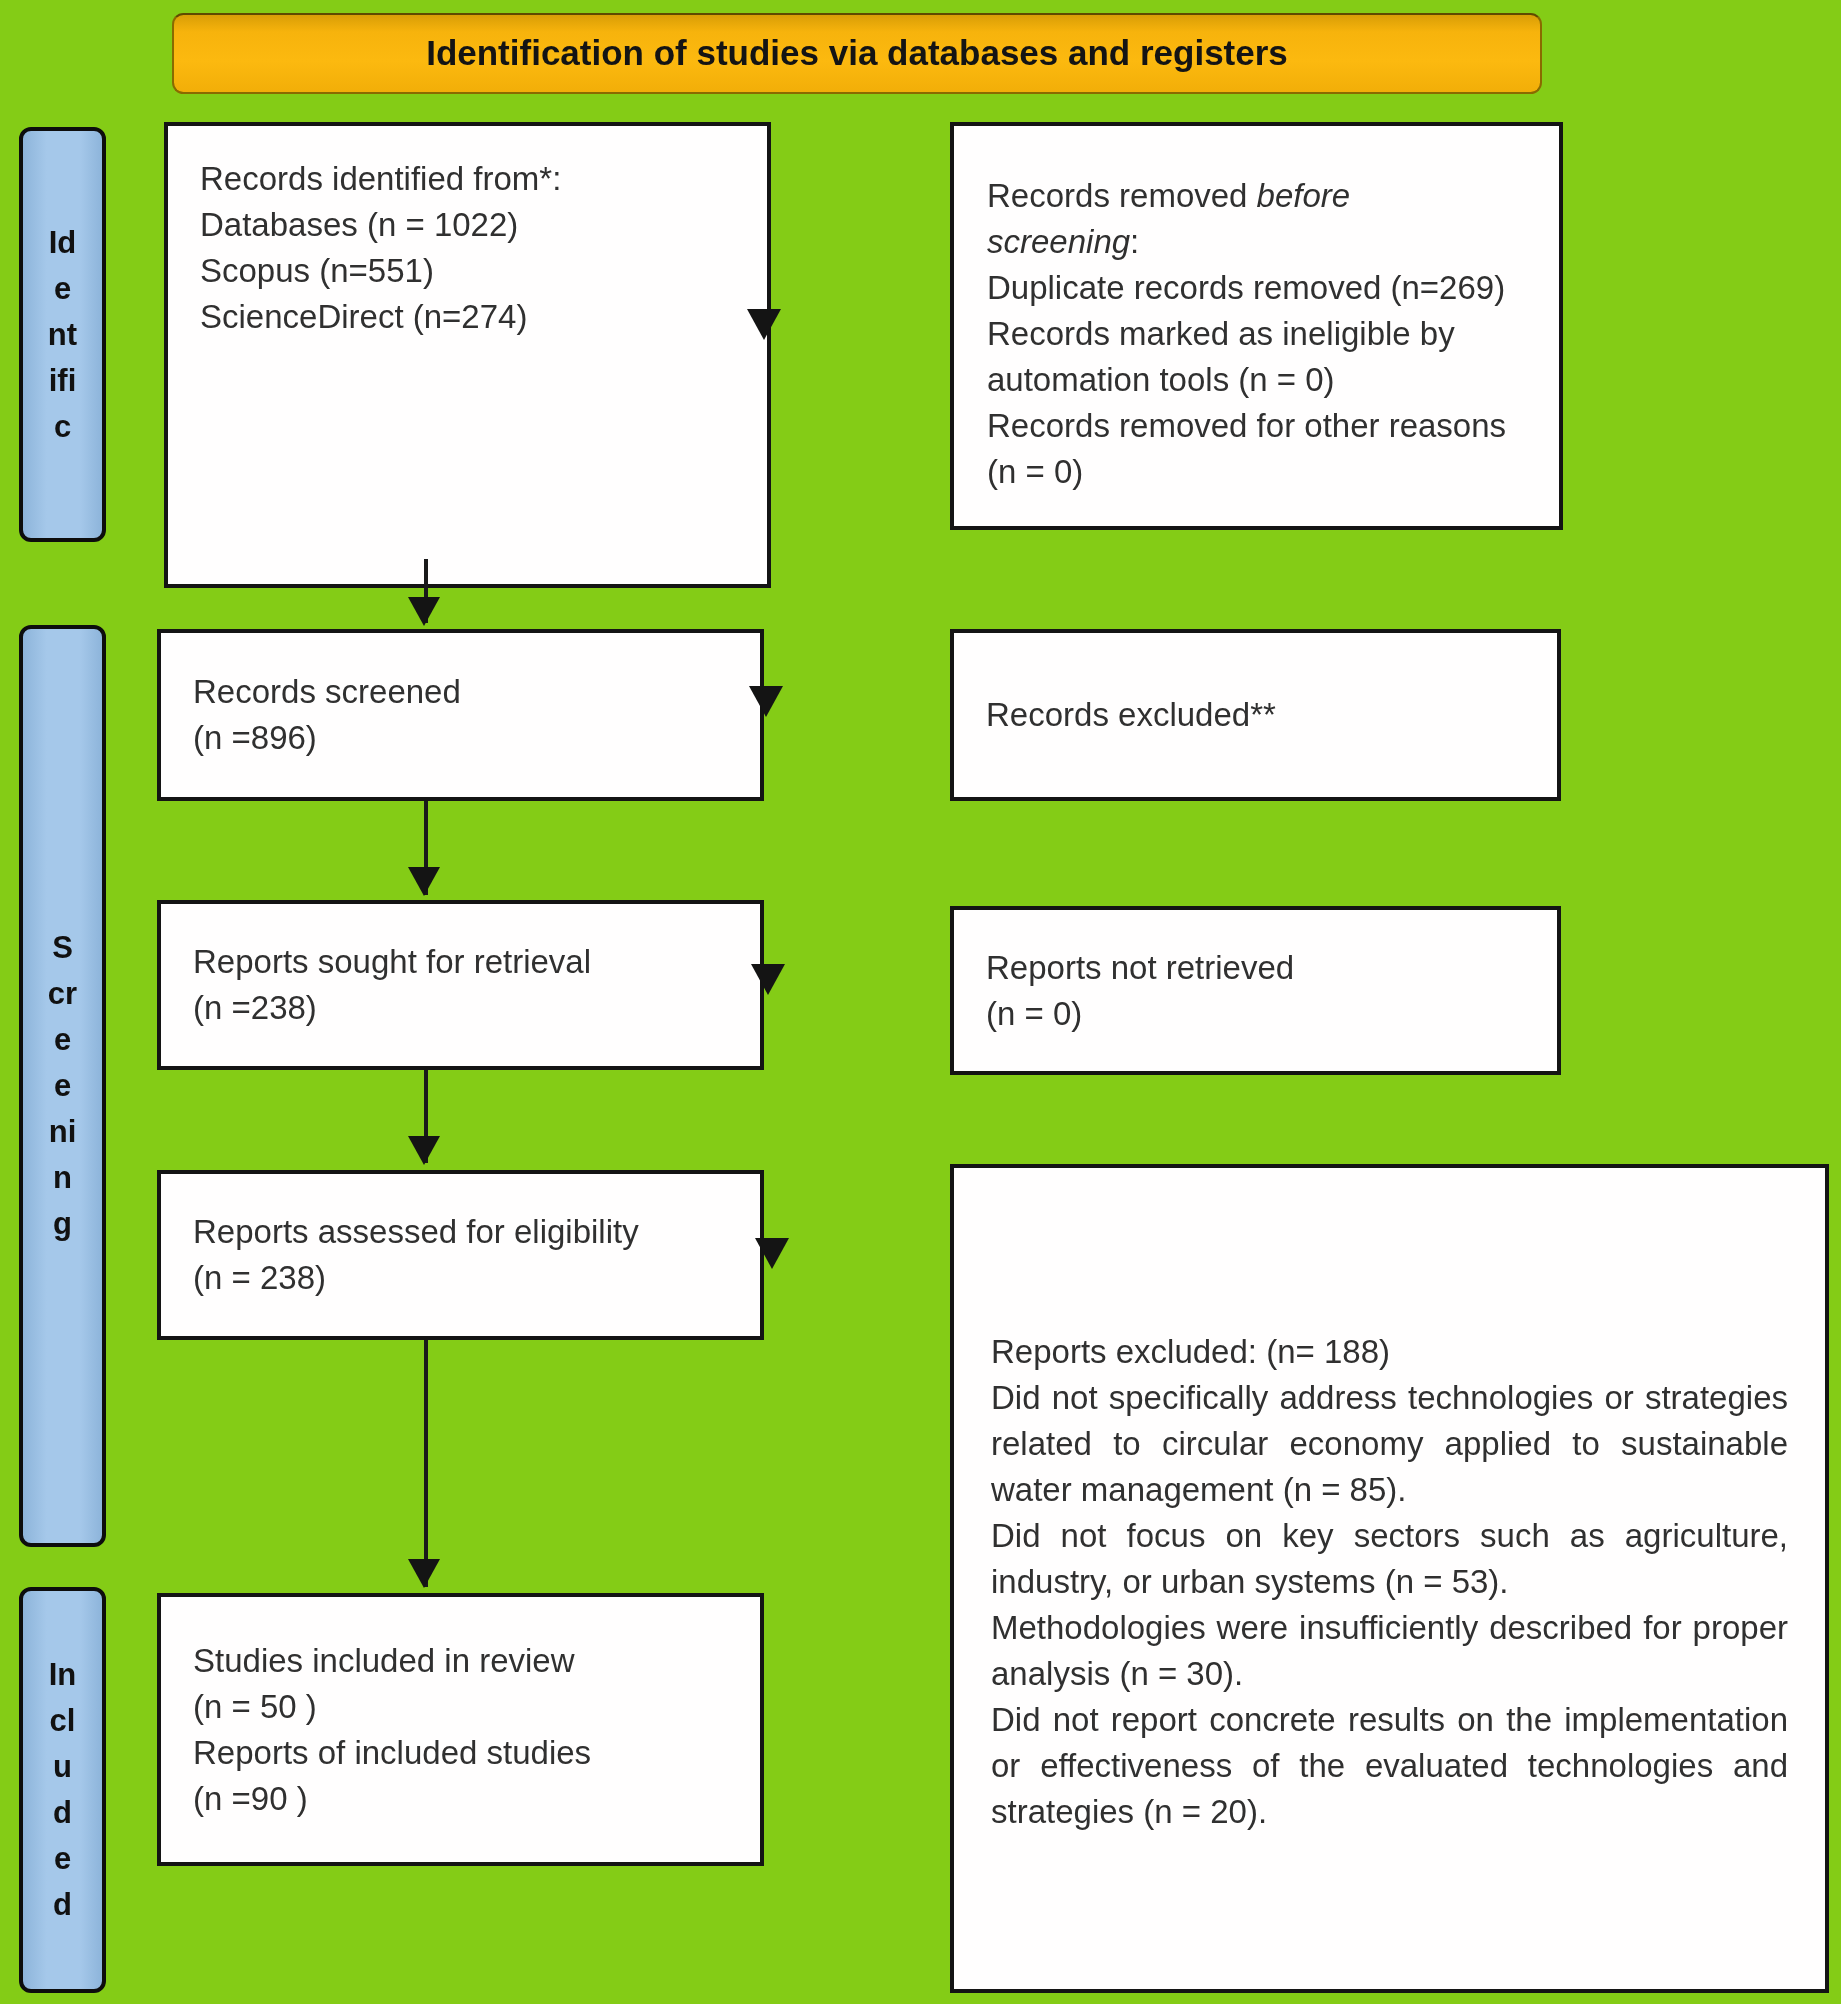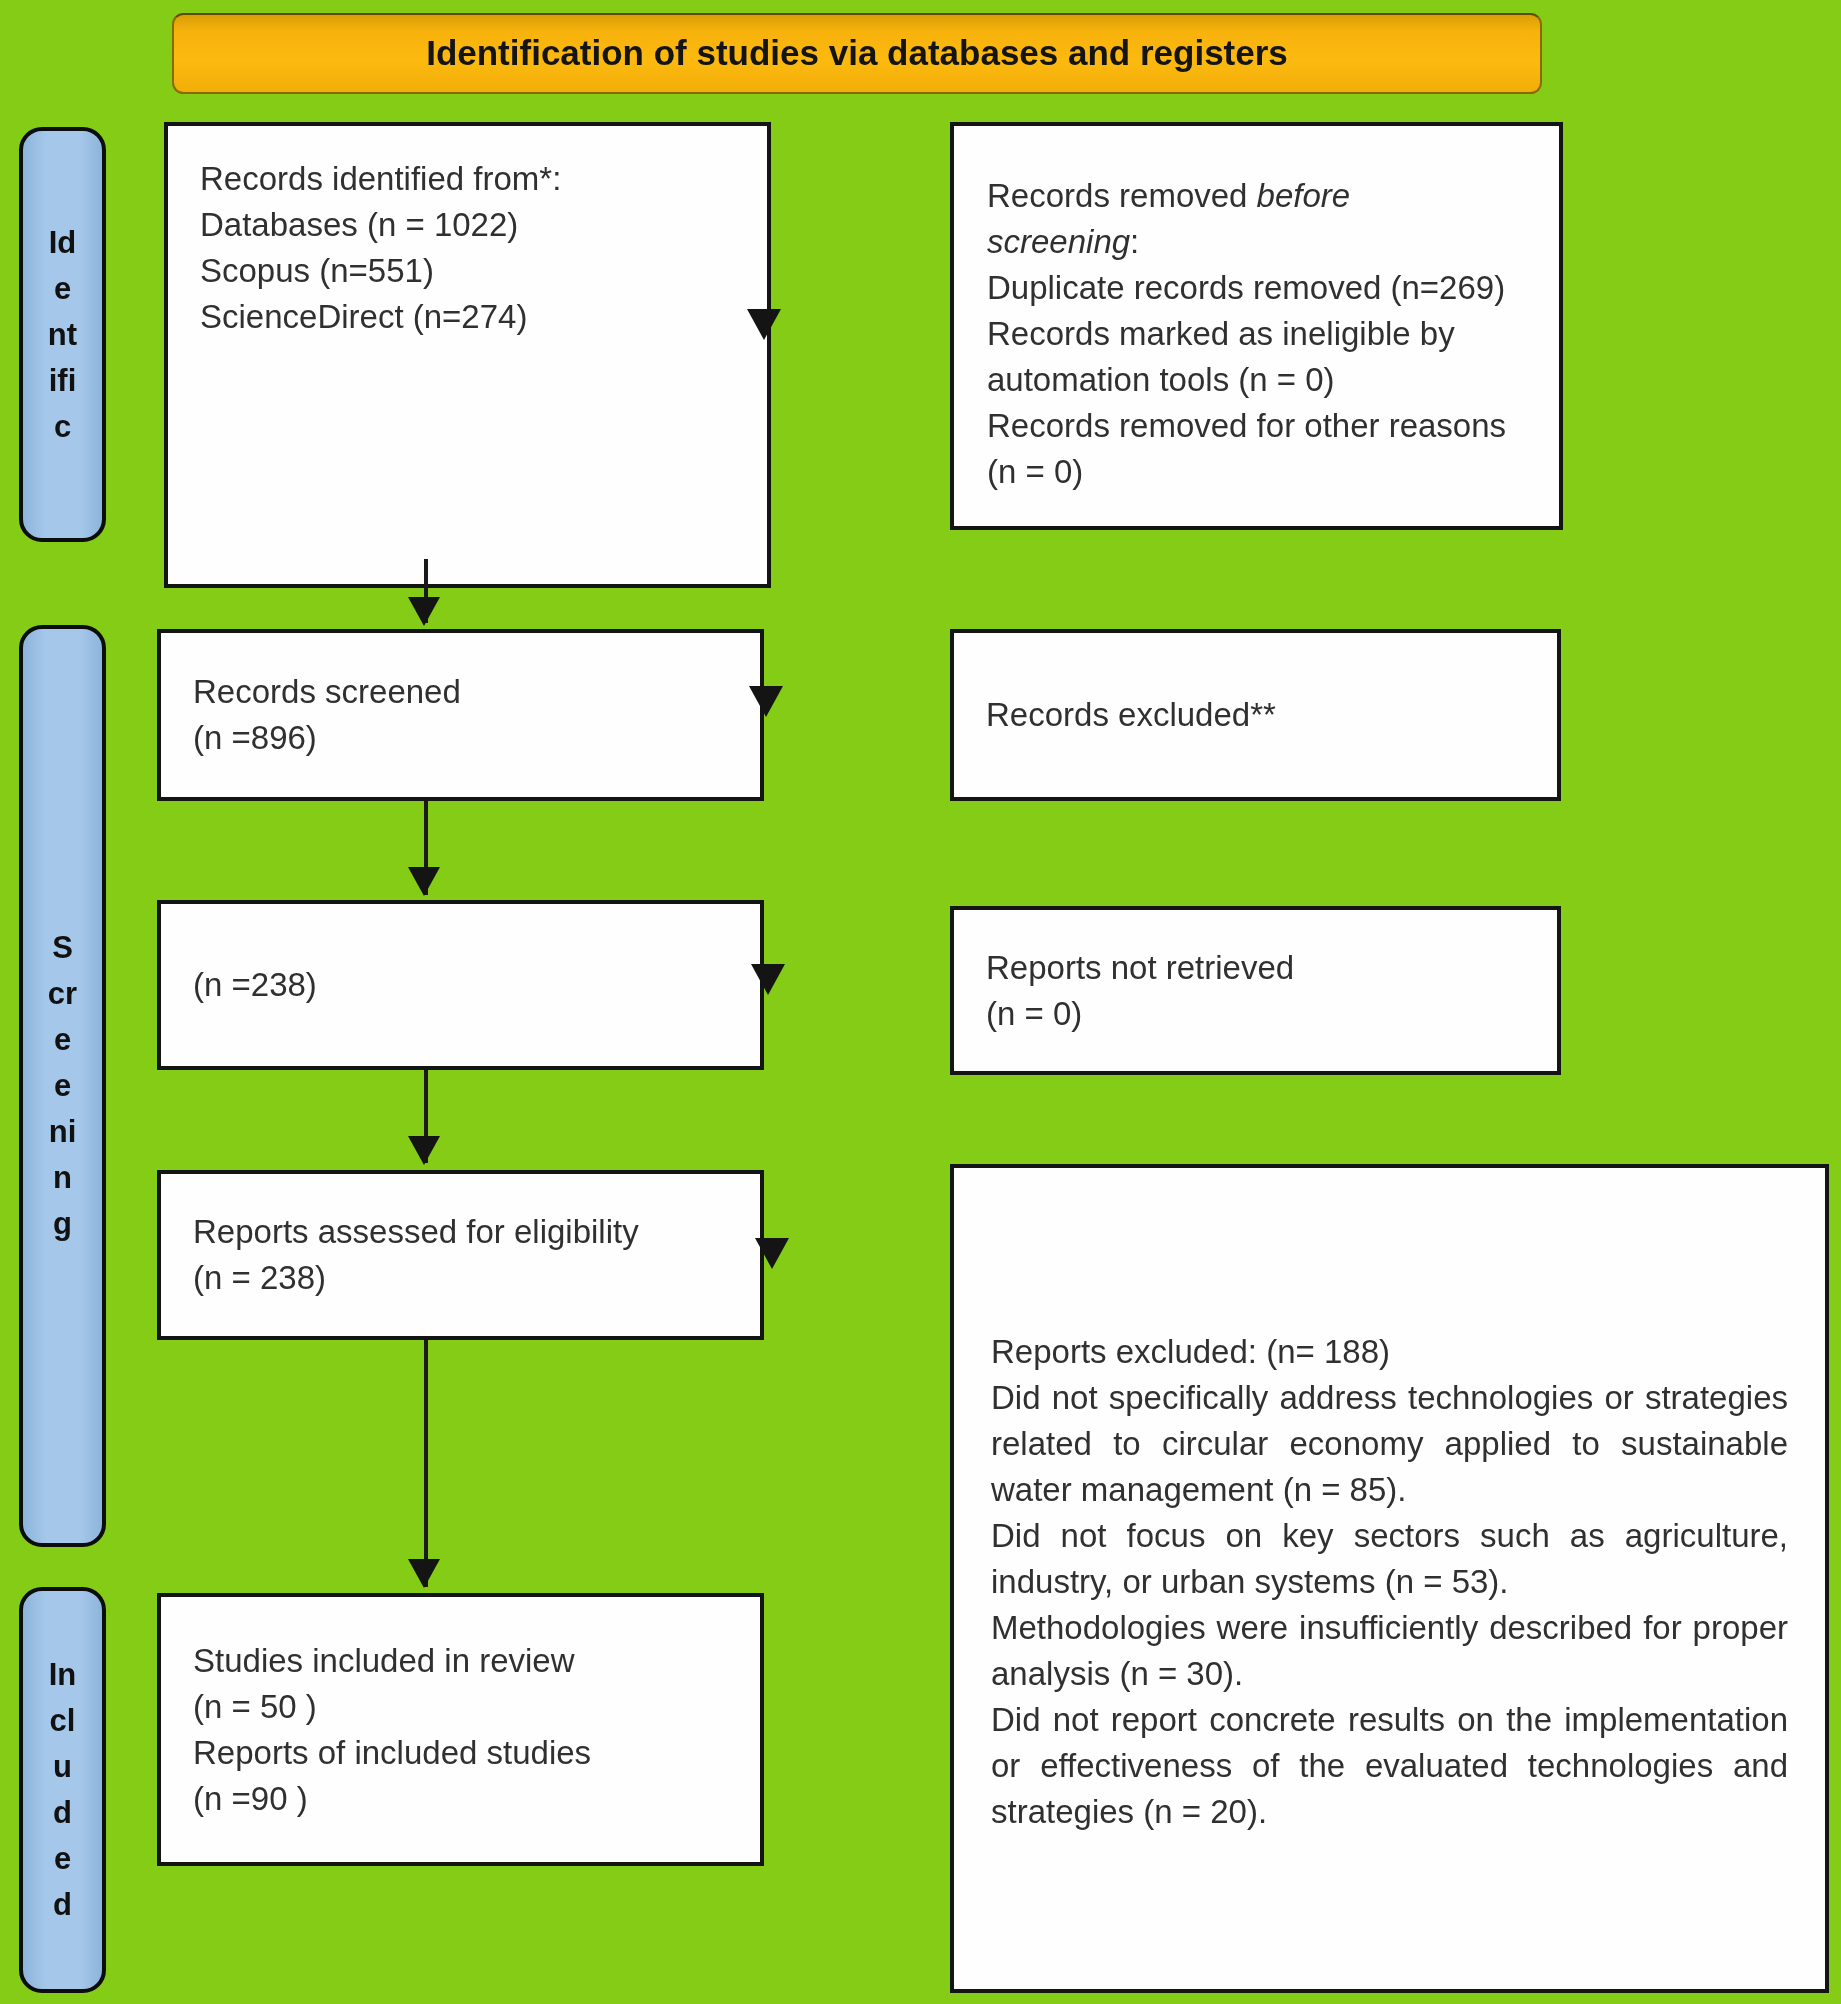--- a/index.html
+++ b/index.html
@@ -29,21 +29,21 @@
     font-size: 35px; font-weight: bold; color: #141414; letter-spacing: 0px;
   }
 
   
   .stage {
     position: absolute;
     left: 19px; width: 87px;
     box-sizing: border-box;
     background: linear-gradient(90deg, #8db4da 0%, #a5c8ea 30%, #a5c8ea 72%, #8db4da 100%);
     border: 4px solid #0d0d0d;
-    border-radius: 23px;
+    border-radius: 12px;
     display: flex; align-items: center; justify-content: center;
   }
   .v-label {
     font-weight: bold; font-size: 31px; line-height: 46px;
     color: #111; width: 33px; word-break: break-all; text-align: center;
   }
 
   
   .box {
     position: absolute;
@@ -109,20 +109,21 @@
   <div class="box center-v txt" style="left:157px; top:629px; width:607px; height:172px;">
     <div>Records screened</div>
     <div>(n =896)</div>
   </div>
 
   <div class="box center-v txt" style="left:950px; top:629px; width:611px; height:172px;">
     <div>Records excluded**</div>
   </div>
 
   <div class="box center-v txt" style="left:157px; top:900px; width:607px; height:170px;">
+    <div>Reports sought for retrieval</div>
     <div>(n =238)</div>
   </div>
 
   <div class="box center-v txt" style="left:950px; top:906px; width:611px; height:169px;">
     <div>Reports not retrieved</div>
     <div>(n = 0)</div>
   </div>
 
   <div class="box center-v txt" style="left:157px; top:1170px; width:607px; height:170px;">
     <div>Reports assessed for eligibility</div>

